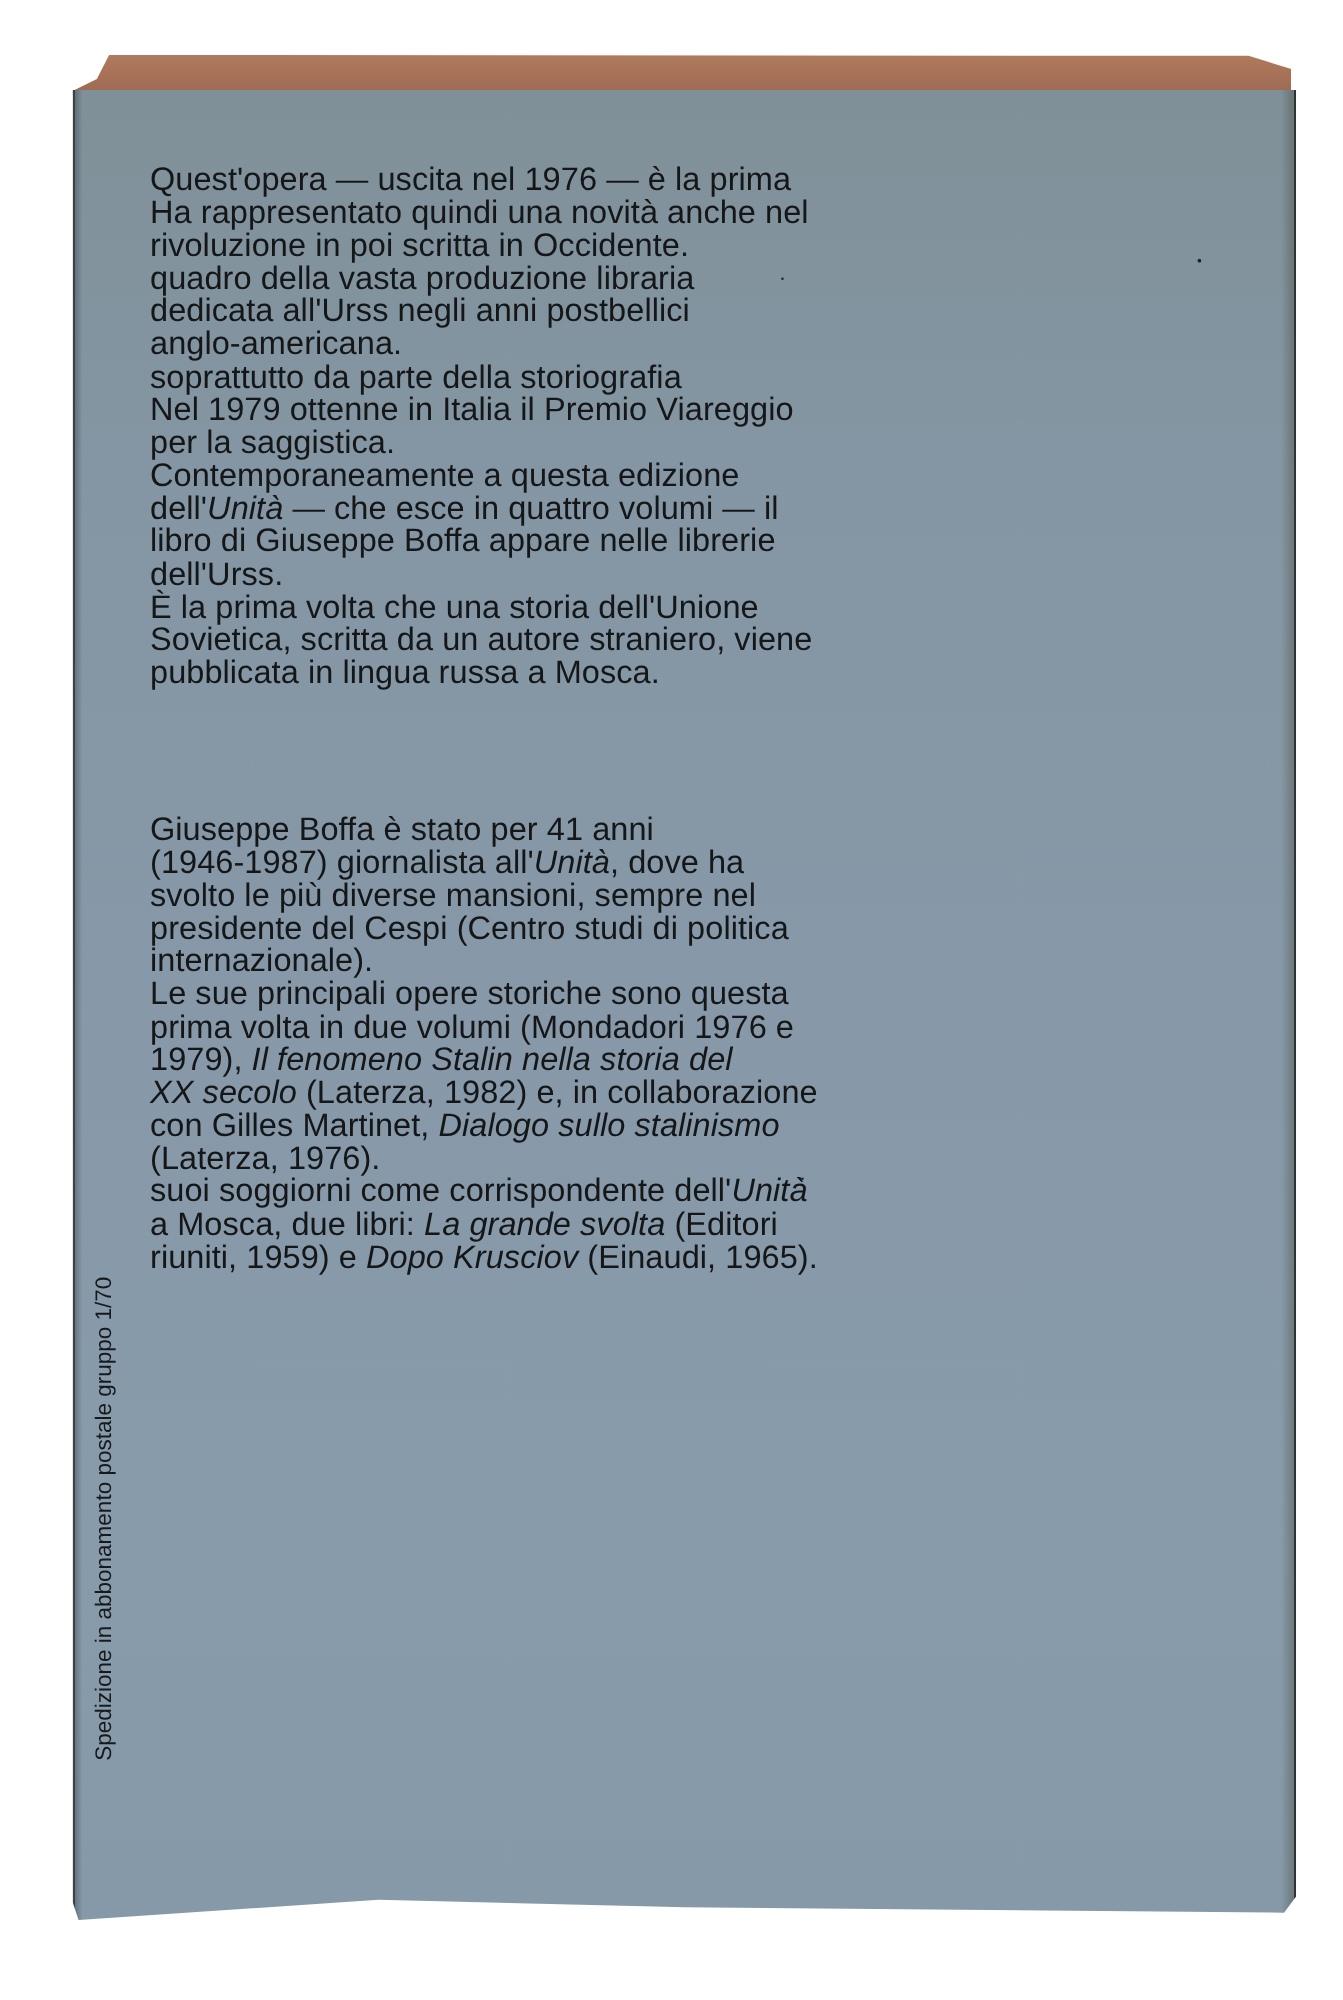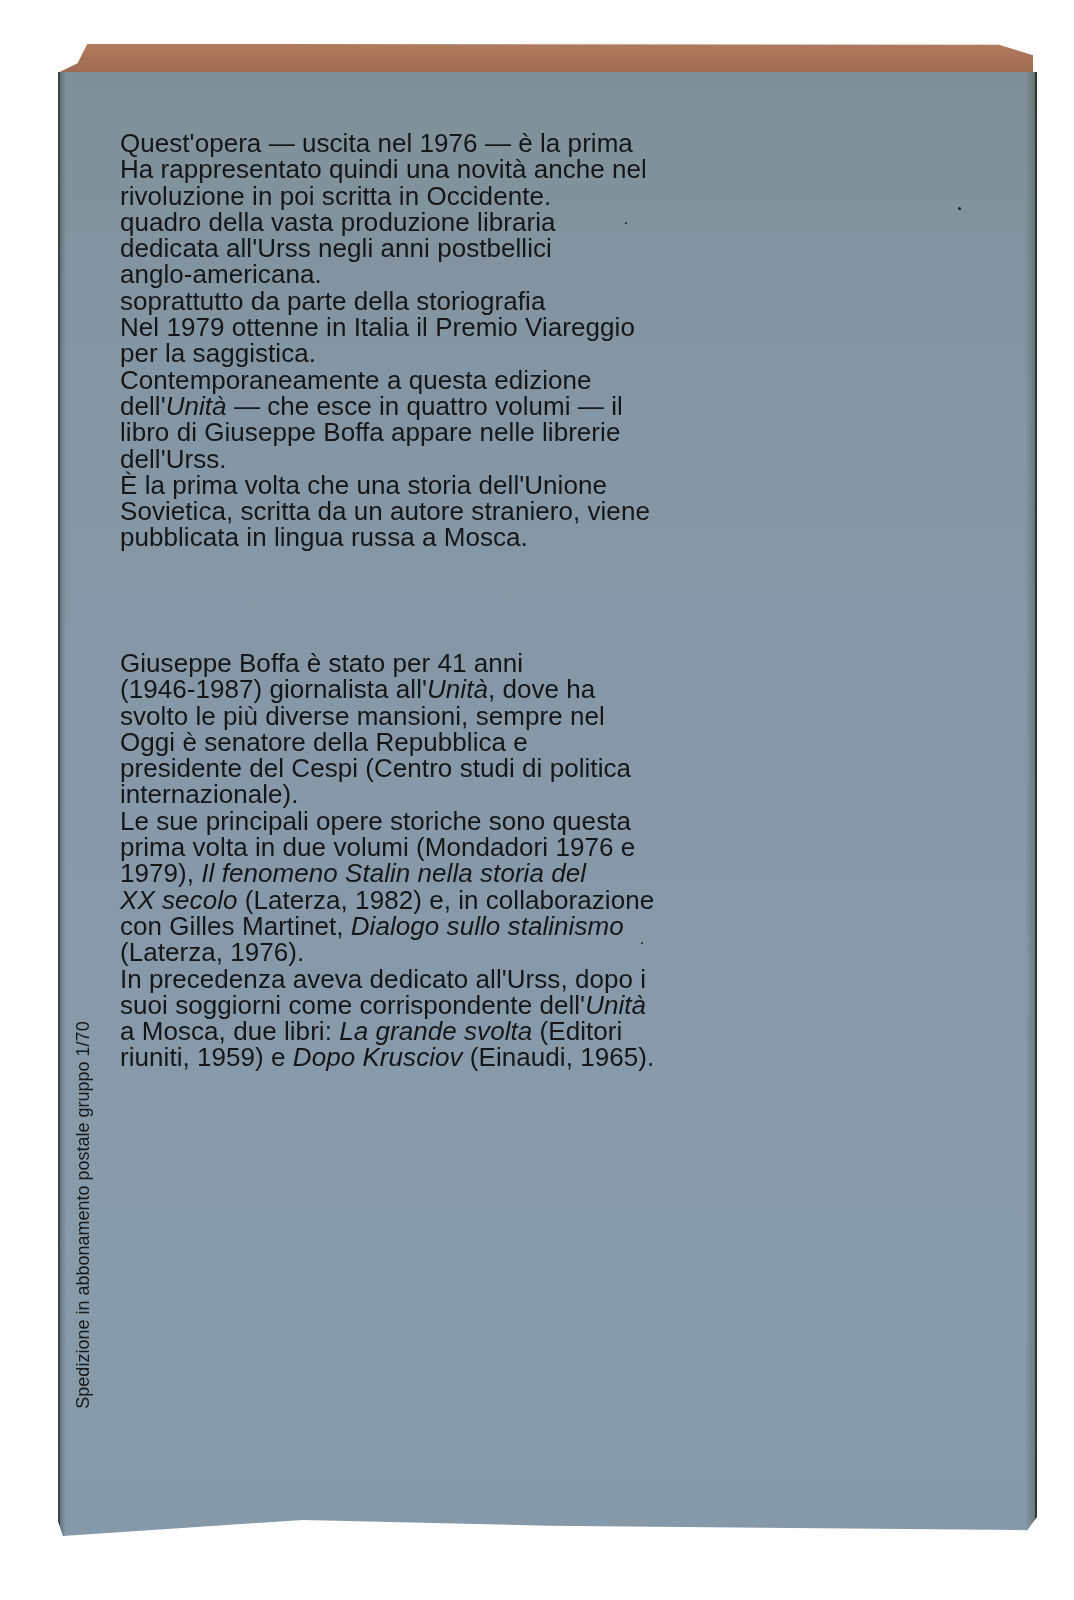--- a/index.html
+++ b/index.html
@@ -101,29 +101,27 @@
       <span class="line"><span>libro di Giuseppe Boffa appare nelle librerie</span></span>
       <span class="line"><span>dell'Urss.</span></span>
       <span class="line"><span>È la prima volta che una storia dell'Unione</span></span>
       <span class="line"><span>Sovietica, scritta da un autore straniero, viene</span></span>
       <span class="line"><span>pubblicata in lingua russa a Mosca.</span></span>
     </div>
   <div class="text-block block-2" id="block2">
       <span class="line"><span>Giuseppe Boffa è stato per 41 anni</span></span>
       <span class="line"><span>(1946-1987) giornalista all'</span><i>Unità</i><span>, dove ha</span></span>
       <span class="line"><span>svolto le più diverse mansioni, sempre nel</span></span>
-      <span class="line"><span>Oggi è senatore della Repubblica e</span></span>
       <span class="line"><span>presidente del Cespi (Centro studi di politica</span></span>
       <span class="line"><span>internazionale).</span></span>
       <span class="line"><span>Le sue principali opere storiche sono questa</span></span>
       <span class="line"><span>prima volta in due volumi (Mondadori 1976 e</span></span>
       <span class="line"><span>1979), </span><i>Il fenomeno Stalin nella storia del</i><span></span></span>
       <span class="line"><span></span><i>XX secolo</i><span> (Laterza, 1982) e, in collaborazione</span></span>
       <span class="line"><span>con Gilles Martinet, </span><i>Dialogo sullo stalinismo</i><span></span></span>
       <span class="line"><span>(Laterza, 1976).</span></span>
-      <span class="line"><span>In precedenza aveva dedicato all'Urss, dopo i</span></span>
       <span class="line"><span>suoi soggiorni come corrispondente dell'</span><i>Unità</i><span></span></span>
       <span class="line"><span>a Mosca, due libri: </span><i>La grande svolta</i><span> (Editori</span></span>
       <span class="line"><span>riuniti, 1959) e </span><i>Dopo Krusciov</i><span> (Einaudi, 1965).</span></span>
     </div>
 
   <div class="spine-text">Spedizione in abbonamento postale gruppo 1/70</div>
 </div>
 
 </body></html>

